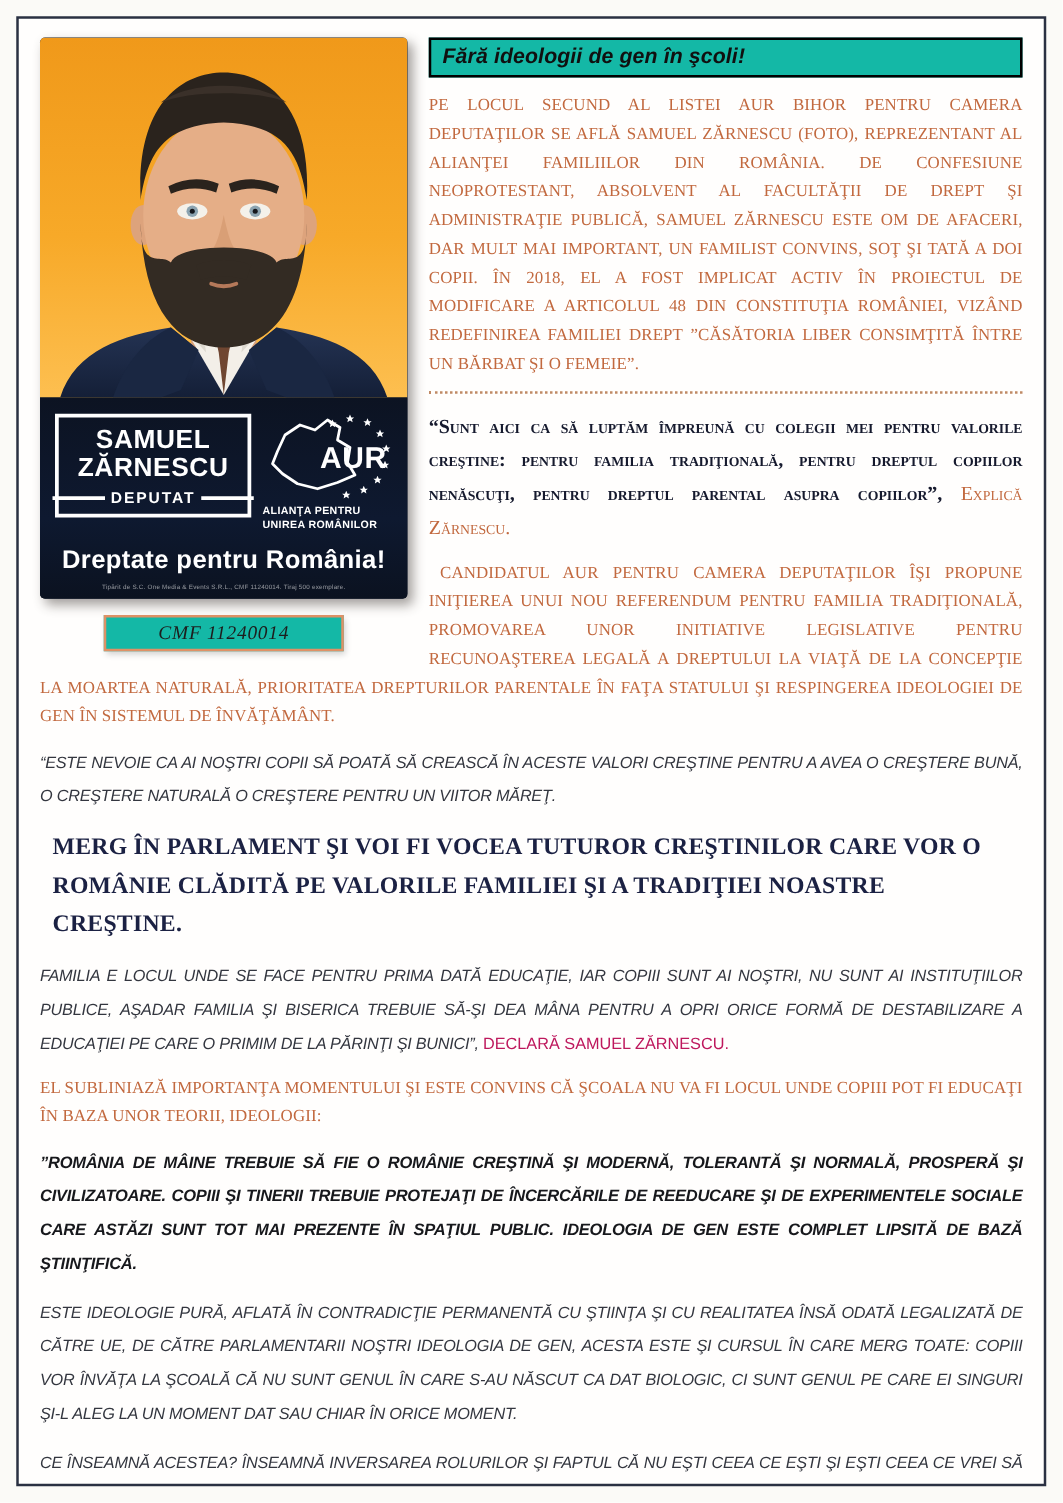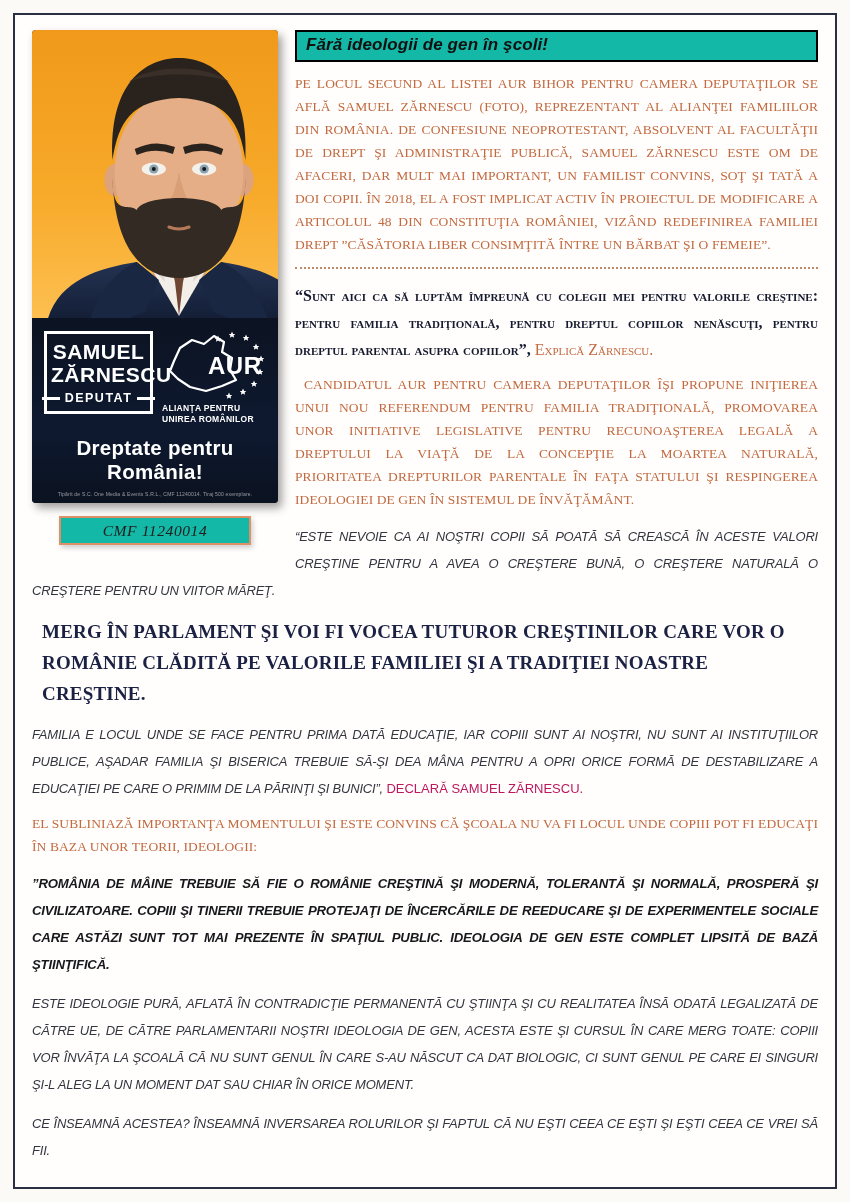--- a/index.html
+++ b/index.html
@@ -7,21 +7,21 @@
     width:850px;height:1202px;position:relative;background:#fbfaf7;
     font-family:"Liberation Sans", sans-serif;
     -webkit-font-smoothing:antialiased;
   }
   .frame{
     position:absolute;left:13px;top:13px;right:13px;bottom:13px;
     border:2px solid #2a3042;background:#fffefd;
     padding:15px 17px 6px;box-sizing:border-box;overflow:hidden;
   }
   
-  .poster-wrap{float:left;width:246px;margin:0 17px 14px 0;}
+  .poster-wrap{float:left;width:294px;margin:0 17px 14px 0;}
   .poster{
     border-radius:4px;overflow:hidden;background:#0d1626;
     box-shadow:4px 5px 9px rgba(50,45,40,.45);
   }
   .poster-photo svg{display:block;width:294px;height:288px;}
   .poster-bottom{background:linear-gradient(180deg,#0c1322 0%,#0e1930 60%,#0b1220 100%);padding:13px 12px 6px;}
   .pb-row{display:flex;align-items:flex-start;}
   .name-box{
     flex:1 1 auto;border:3px solid #ffffff;color:#fff;text-align:center;
     padding:7px 4px 6px;min-width:0;

